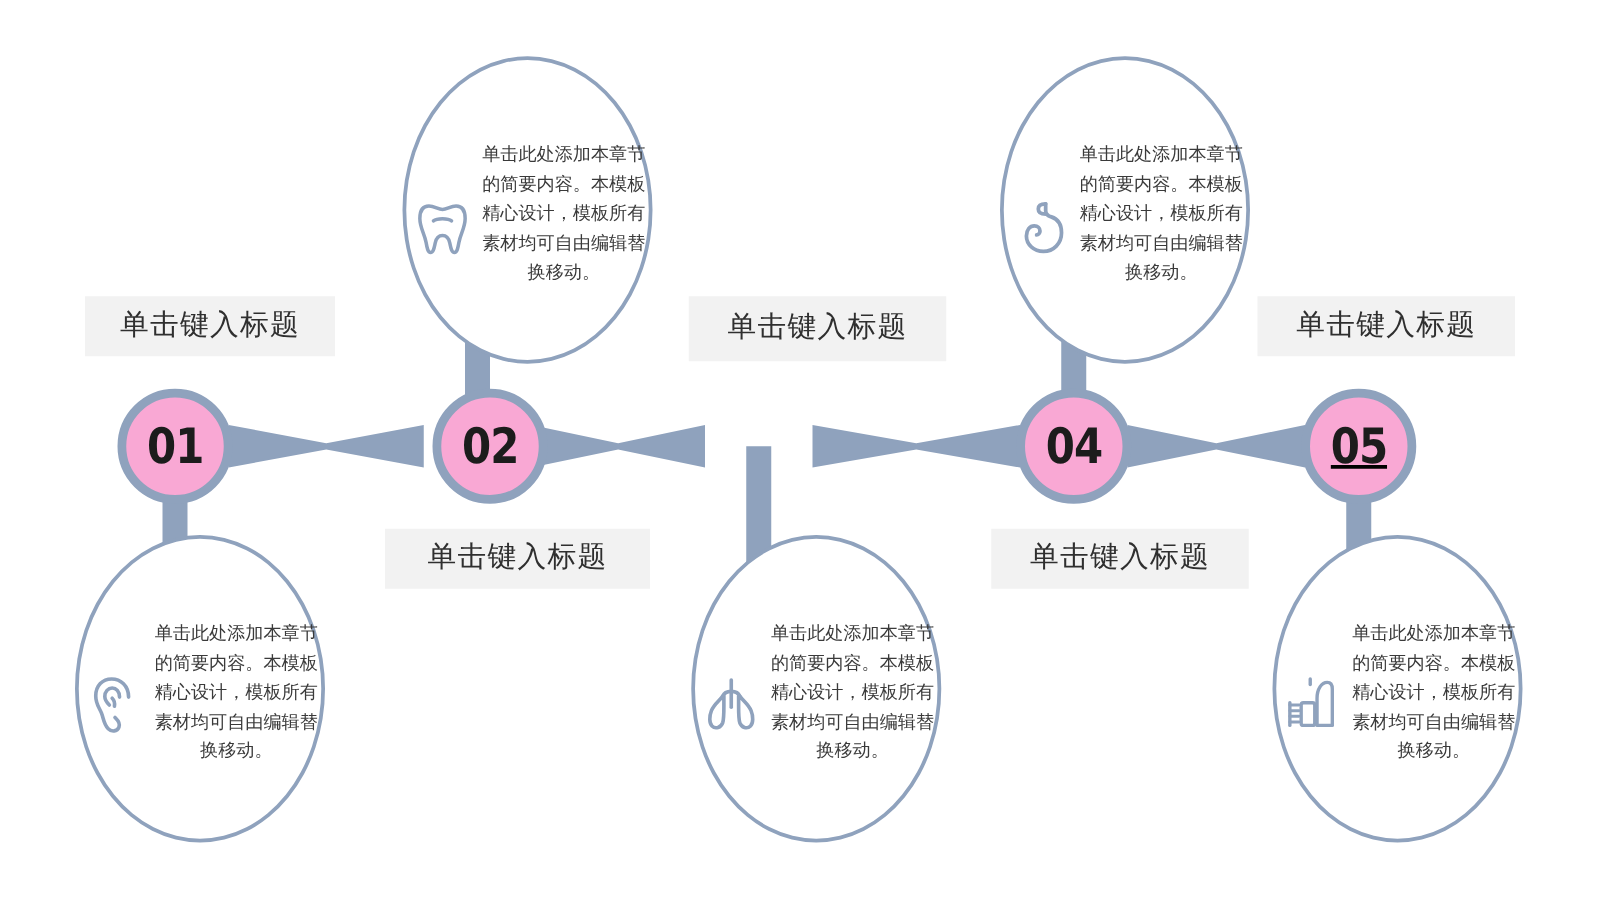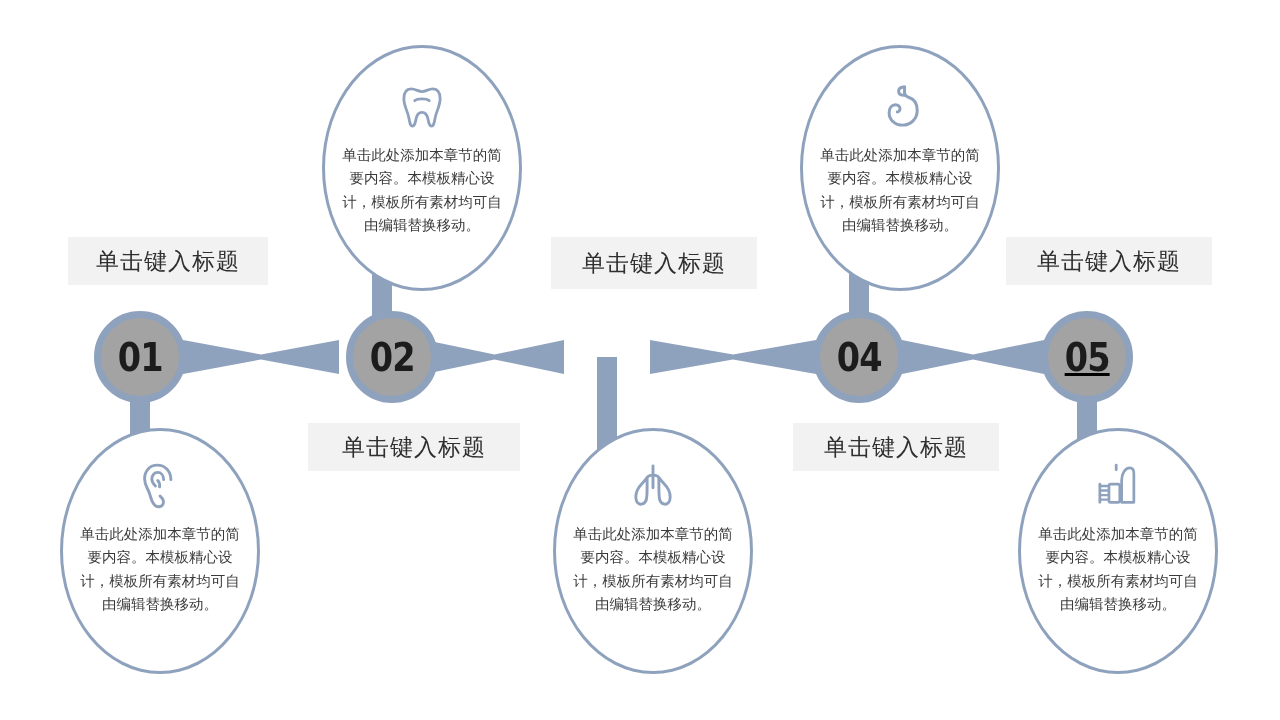--- a/index.html
+++ b/index.html
@@ -39,29 +39,30 @@
     align-items: center;
     justify-content: center;
     box-sizing: border-box;
   }
   .title-chip .title-text {
     font-size: 23px;
     color: #2f2f2f;
     letter-spacing: 1px;
     line-height: 1;
     white-space: nowrap;
+    font-family: Liberation Mono, monospace;
   }
 
   
   .node {
     position: absolute;
     width: 92px;
     height: 92px;
     border-radius: 50%;
-    background: #a3a3a3;
+    background: #f9a8d4;
     border: 7px solid #8fa2bd;
     box-sizing: border-box;
     display: flex;
     align-items: center;
     justify-content: center;
   }
   .node .node-num {
     font-family: "DejaVu Sans", "Liberation Sans", sans-serif;
     font-weight: bold;
     font-size: 39px;
@@ -74,21 +75,21 @@
   
   .bubble {
     position: absolute;
     width: 200px;
     height: 246px;
     border-radius: 50%;
     background: #ffffff;
     border: 3px solid #8fa2bd;
     box-sizing: border-box;
     display: flex;
-    flex-direction: column;
+    flex-direction: row;
     align-items: center;
   }
   .bubble .bubble-icon {
     margin-top: 22px;
     width: 58px;
     height: 58px;
     display: block;
     flex: none;
   }
   .bubble .bubble-text {

